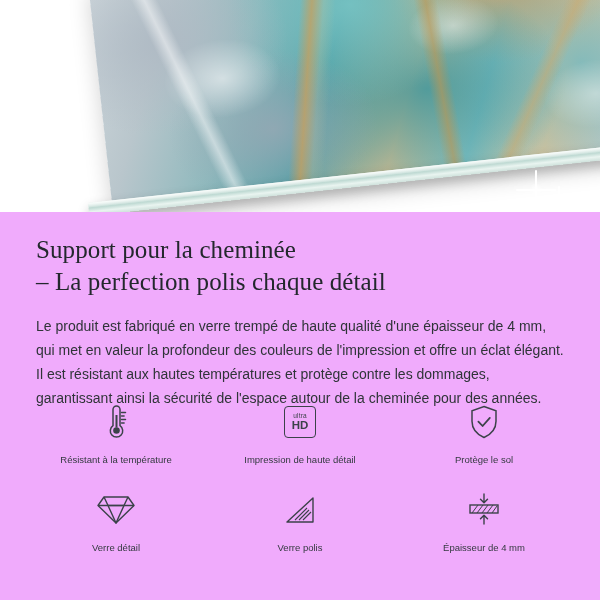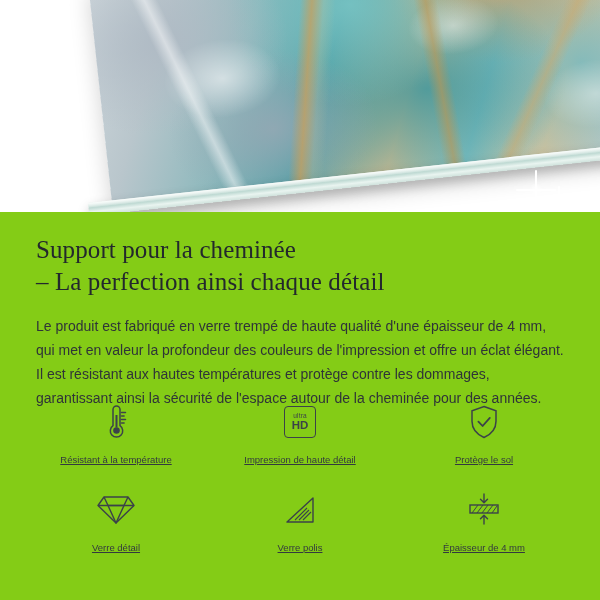--- a/index.html
+++ b/index.html
@@ -10,21 +10,21 @@
     width: 600px;
     height: 600px;
     background: #ffffff;
     font-family: "Liberation Sans", sans-serif;
     overflow: hidden;
   }
   .page {
     position: relative;
     width: 600px;
     height: 600px;
-    background: #84cc16;
+    background: #f0abfc;
     overflow: hidden;
   }
 
   
   .hero {
     position: absolute;
     left: 0;
     top: 0;
     width: 600px;
     height: 212px;
@@ -165,21 +165,20 @@
     display: flex;
     align-items: center;
     justify-content: center;
     color: #3b4249;
   }
   .feature-label {
     font-size: 9.5px;
     color: #33393f;
     text-align: center;
     line-height: 1.3;
-    text-decoration: underline;
   }
   .hd-badge {
     width: 30px;
     height: 30px;
     border: 1.6px solid #3b4249;
     border-radius: 4px;
     display: flex;
     flex-direction: column;
     align-items: center;
     justify-content: center;
@@ -215,21 +214,21 @@
     <div class="sparkle" style="left:546px; top:186px; width:26px; height:26px;">
       <span class="glow"></span>
       <i class="h"></i>
       <i class="v"></i>
     </div>
   </div>
 
   <div class="content">
     <h1 class="headline">
       <span>Support pour la cheminée</span>
-      <span class="line2">– La perfection ainsi chaque détail</span>
+      <span class="line2">– La perfection polis chaque détail</span>
     </h1>
     <p class="body-copy">Le produit est fabriqué en verre trempé de haute qualité d'une épaisseur de 4 mm, qui met en valeur la profondeur des couleurs de l'impression et offre un éclat élégant. Il est résistant aux hautes températures et protège contre les dommages, garantissant ainsi la sécurité de l'espace autour de la cheminée pour des années.</p>
   </div>
 
   <div class="features">
 
     <div class="feature">
       <div class="feature-icon">
         <svg width="34" height="36" viewBox="0 0 34 36" fill="none" stroke="#3b4249" stroke-width="1.5">
           <path d="M14 5.5a3.5 3.5 0 0 1 7 0v16.2a6.2 6.2 0 1 1-7 0V5.5z"></path>

